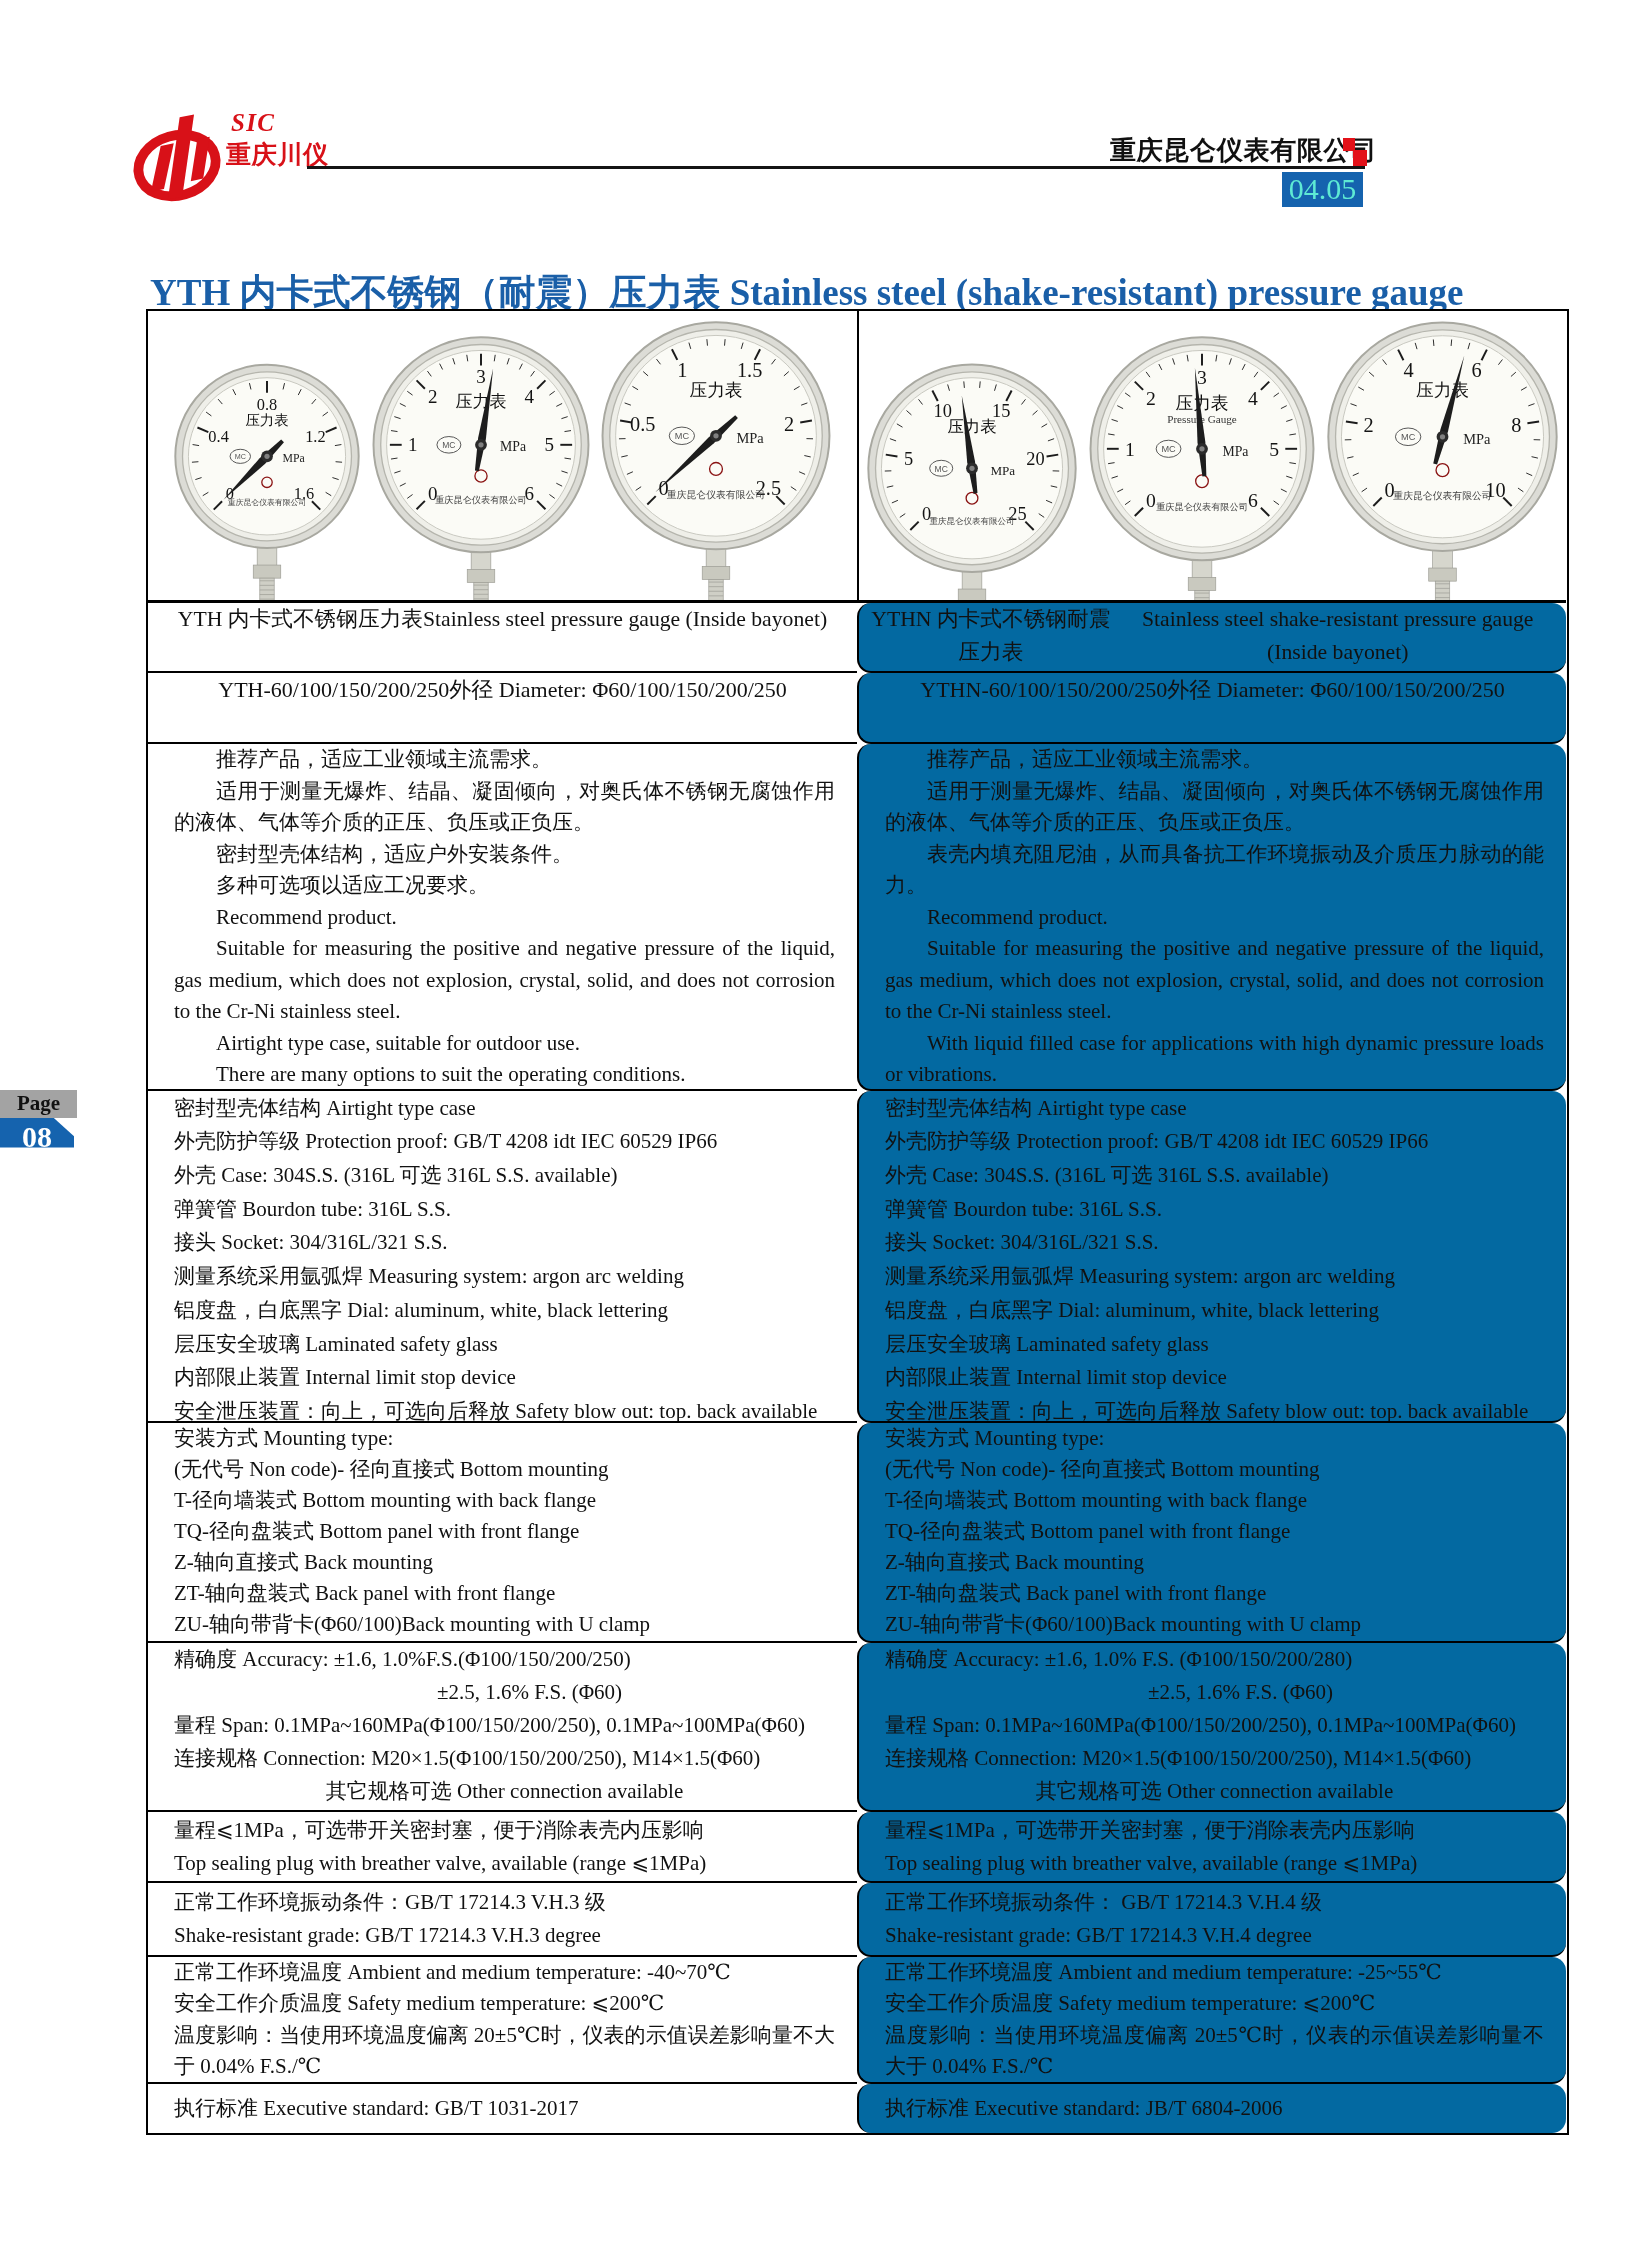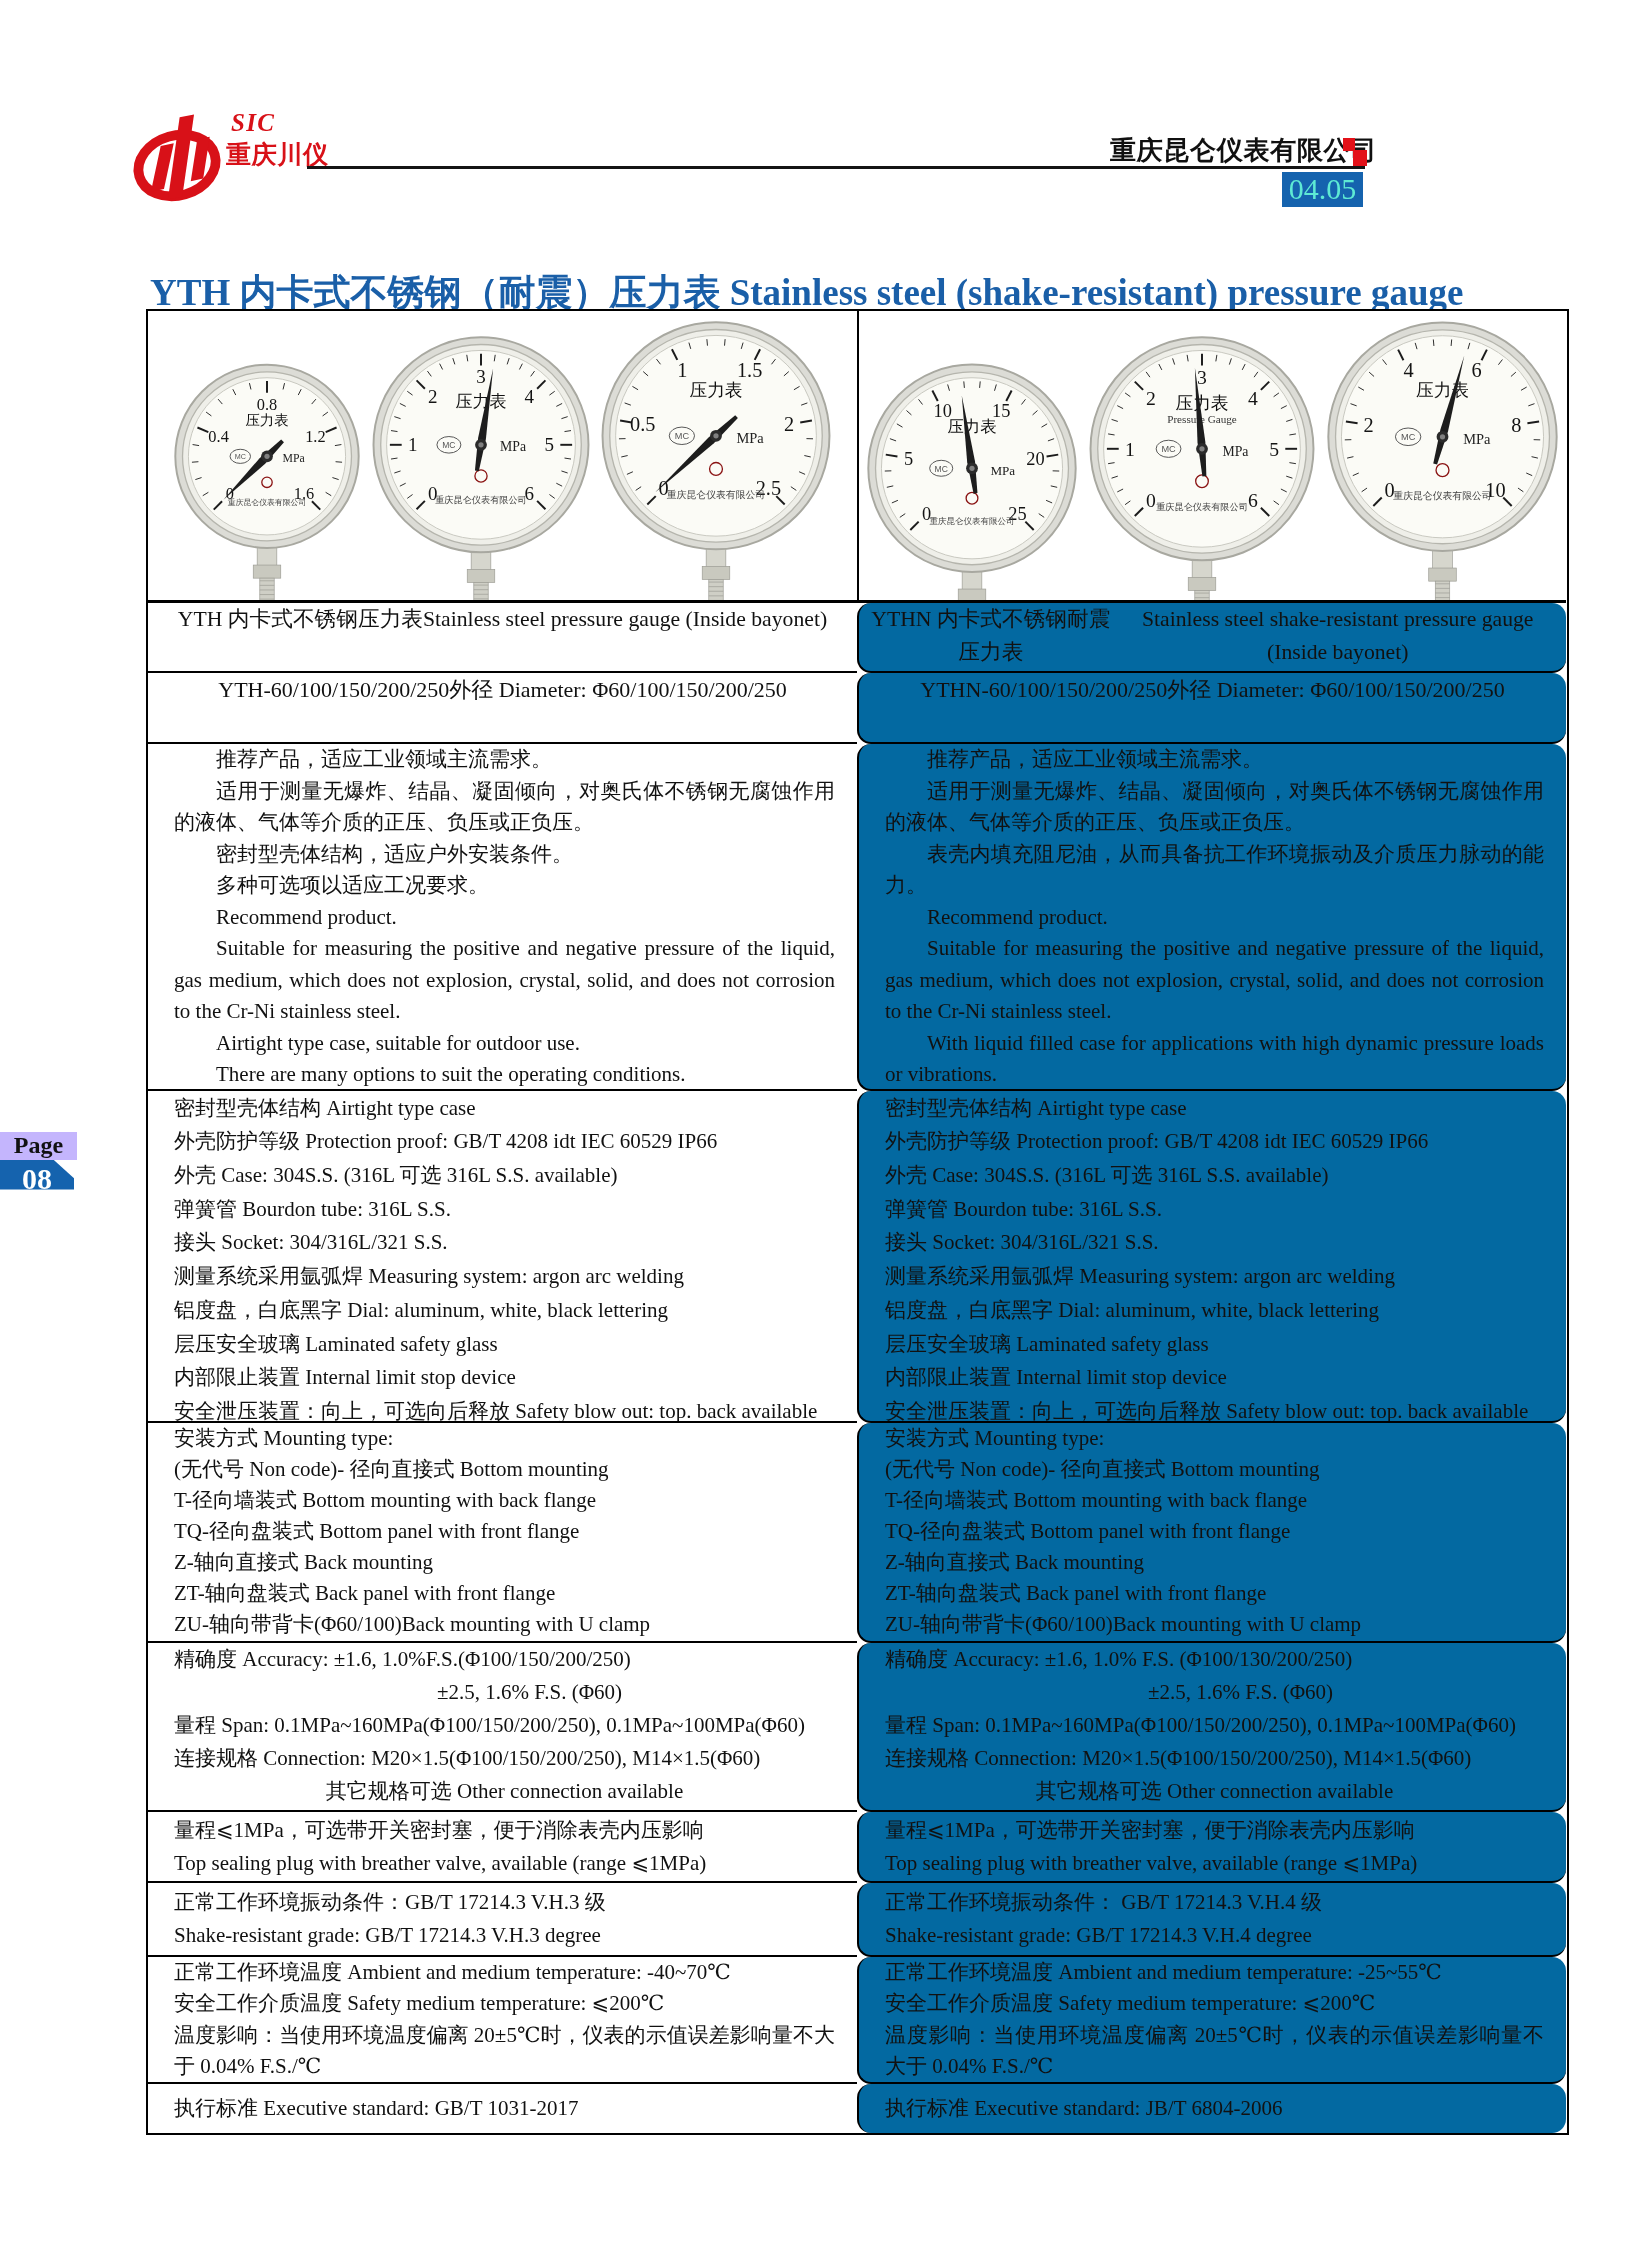--- a/index.html
+++ b/index.html
@@ -15,21 +15,21 @@
   .company  { position:absolute; left:1110px; top:133px; font-size:26px; font-weight:bold; color:#101010; letter-spacing:0.7px; font-family:"Liberation Serif","DejaVu Serif",serif; }
   .header-rule { position:absolute; left:307px; top:166px; width:1058px; height:3.3px; background:#141414; }
   .red-blocks { position:absolute; left:1343px; top:138px; width:26px; height:30px; }
   .red-blocks .b1 { position:absolute; left:0; top:0; width:11.8px; height:13px; background:#e31119; }
   .red-blocks .b2 { position:absolute; left:9.8px; top:11.8px; width:13.8px; height:15.8px; background:#e31119; }
   .page-code { position:absolute; left:1282px; top:172px; width:81px; height:35px; background:#1563ae; color:#5eead4; font-size:30px; line-height:34px; text-align:center; font-family:"Liberation Serif",serif; }
   
   .title { position:absolute; left:150px; top:244px; width:1431px; font-size:37px; font-weight:bold; color:#1a5fa8; white-space:nowrap;margin-top:24px; }
   
   .page-tab { position:absolute; left:0; top:1090px; width:77px; }
-  .page-tab .pt-gray { width:77px; height:27.6px; background:#c4b5fd; color:#111; font-size:24px; line-height:27.6px; text-align:center; font-weight:bold;margin-top:42px; }
+  .page-tab .pt-gray { width:77px; height:27.6px; background:#a3a3a3; color:#111; font-size:21px; line-height:27.6px; text-align:center; font-weight:bold; }
   .page-tab .pt-blue { width:74px; height:30px; background:#1563ae; color:#fff; font-size:30px; line-height:38px; text-align:center; font-weight:bold;
     clip-path:polygon(0 0, 72% 0, 100% 62%, 100% 100%, 0 100%); }
   
   .spec-table {
     position:absolute; left:146px; top:309px; width:1423px;
     display:grid; grid-template-columns:709px 709px;
     grid-template-rows:292px 70px 71px 347px 332px 220px 169px 71px 74px 127px 49px;
     border:2.6px solid #000; background:#fff;
   }
   .cell { border-bottom:2.6px solid #000; padding:0 22px 0 26px; font-size:21px; overflow:hidden; }
@@ -533,21 +533,21 @@
       </div>
 
     <div class="cell accuracy">
         <p>精确度 Accuracy:  ±1.6, 1.0%F.S.(Φ100/150/200/250)</p>
         <p>±2.5, 1.6% F.S. (Φ60)</p>
         <p>量程 Span: 0.1MPa~160MPa(Φ100/150/200/250), 0.1MPa~100MPa(Φ60)</p>
         <p>连接规格 Connection: M20×1.5(Φ100/150/200/250), M14×1.5(Φ60)</p>
         <p>其它规格可选 Other connection available</p>
       </div>
     <div class="cell right gray accuracy">
-        <p>精确度 Accuracy:  ±1.6, 1.0% F.S. (Φ100/130/200/250)</p>
+        <p>精确度 Accuracy:  ±1.6, 1.0% F.S. (Φ100/150/200/280)</p>
         <p>±2.5, 1.6% F.S. (Φ60)</p>
         <p>量程 Span: 0.1MPa~160MPa(Φ100/150/200/250), 0.1MPa~100MPa(Φ60)</p>
         <p>连接规格 Connection: M20×1.5(Φ100/150/200/250), M14×1.5(Φ60)</p>
         <p>其它规格可选 Other connection available</p>
       </div>
 
     <div class="cell vcenter two-line">
         <p>量程⩽1MPa，可选带开关密封塞，便于消除表壳内压影响</p>
         <p>Top sealing plug with breather valve, available (range ⩽1MPa)</p>
       </div>

